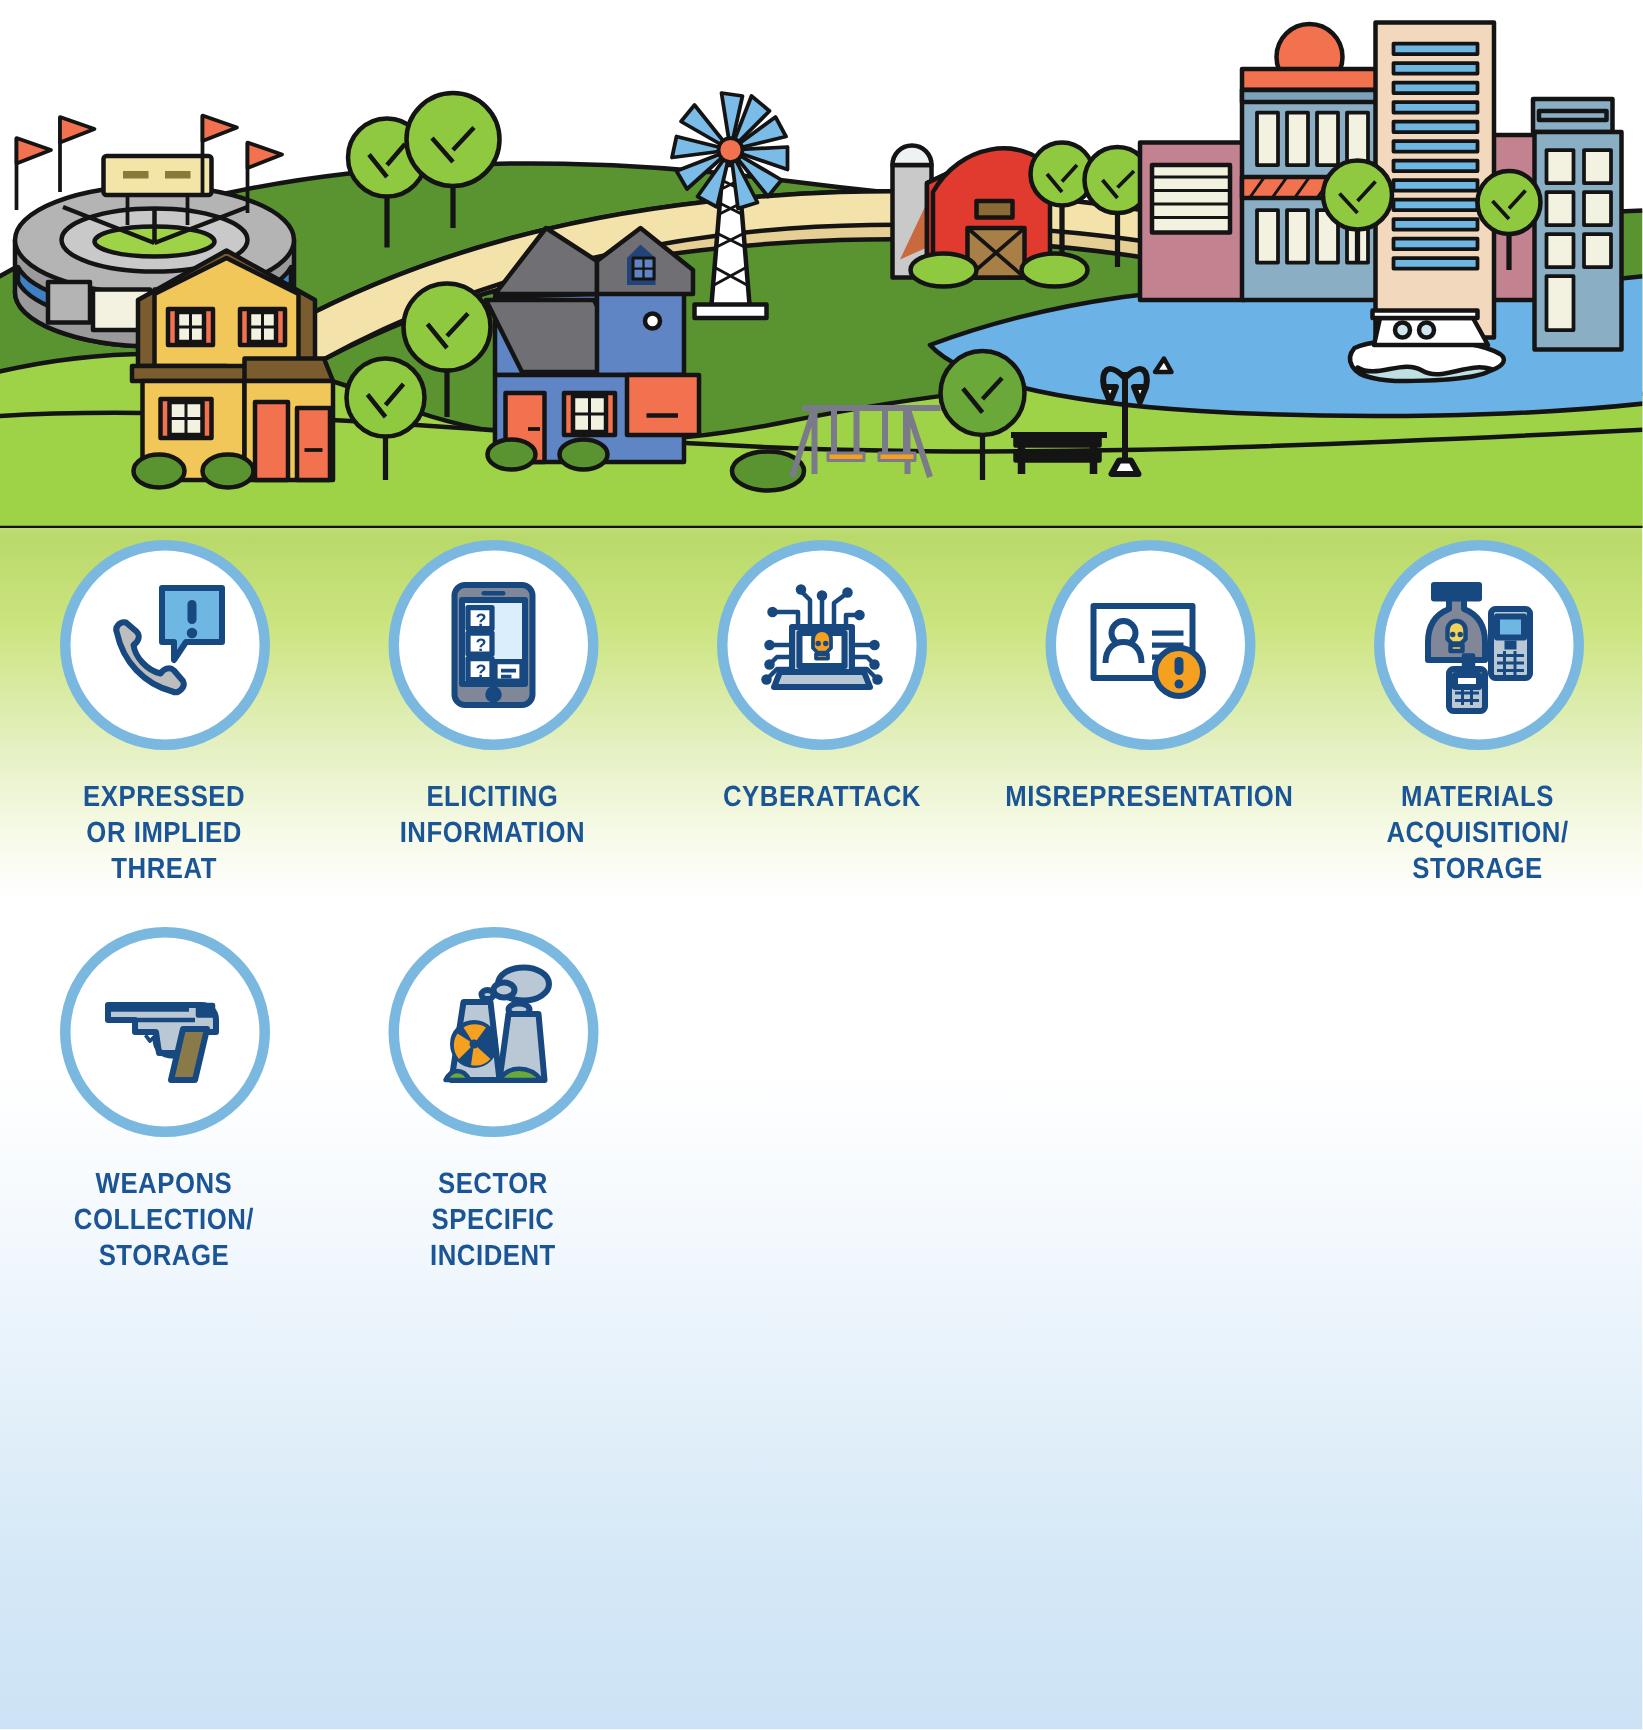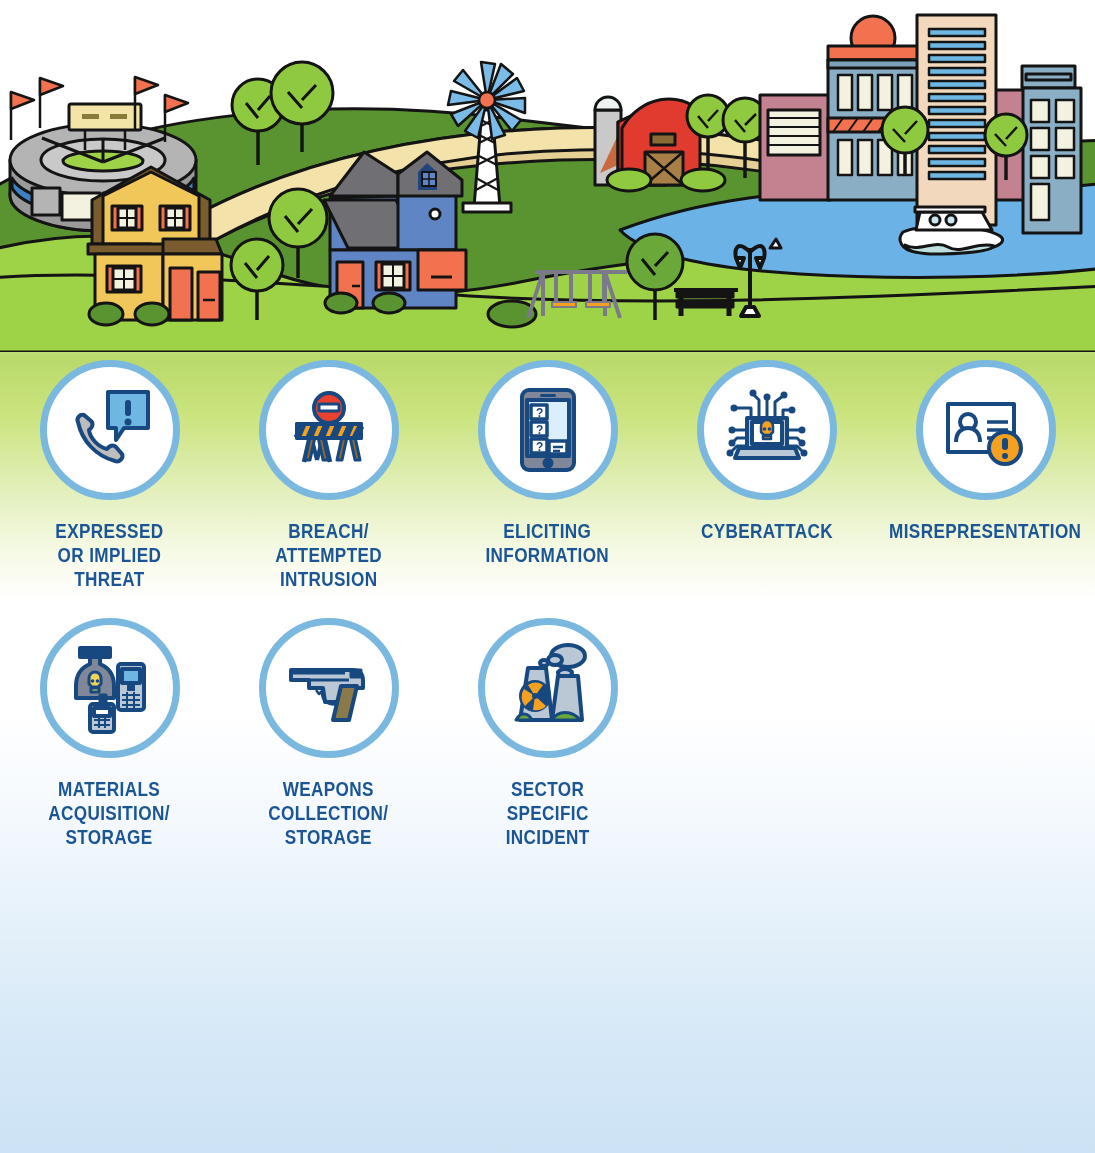--- a/index.html
+++ b/index.html
@@ -345,42 +345,20 @@
       </div>
       <div class="label">EXPRESSED
 OR IMPLIED
 THREAT</div>
     </div>
 
 
 
 
 
-    <div class="cell">
-      <div class="bubble">
-        <svg width="92" height="92" viewBox="0 0 92 92">
-          <g stroke="#17487f" stroke-width="4" stroke-linejoin="round">
-            <circle cx="46" cy="24" r="15" fill="#e8412f"></circle>
-            <rect x="36" y="20" width="20" height="7" rx="1" fill="#ffffff" stroke-width="3"></rect>
-            <path d="M28 52 L34 76 M40 52 L34 76" stroke-width="4" fill="#8a6a35"></path>
-            <path d="M27 52 L21 78 M41 52 L47 78" stroke="#17487f" stroke-width="4.5" fill="none"></path>
-            <path d="M27 53 L22 76 L27 76 L32 53 Z" fill="#8a6a35" stroke-width="3"></path>
-            <path d="M40 53 L45 76 L40 76 L35 53 Z" fill="#8a6a35" stroke-width="3"></path>
-            <path d="M59 53 L54 76 L59 76 L64 53 Z" fill="#8a6a35" stroke-width="3"></path>
-            <path d="M72 53 L77 76 L72 76 L67 53 Z" fill="#8a6a35" stroke-width="3"></path>
-            <rect x="14" y="40" width="64" height="14" fill="#f5a01e"></rect>
-            <path d="M20 40 L14 54 M32 40 L26 54 M44 40 L38 54 M56 40 L50 54 M68 40 L62 54 M78 42 L72 54" stroke="#17487f" stroke-width="7" fill="none"></path>
-            <rect x="14" y="40" width="64" height="14" fill="none"></rect>
-          </g>
-        </svg>
-      </div>
-      <div class="label">BREACH/
-ATTEMPTED
-INTRUSION</div>
-    </div>
 
 
     <div class="cell">
       <div class="bubble">
         <svg width="92" height="92" viewBox="0 0 92 92">
           <g stroke="#17487f" stroke-width="4" stroke-linejoin="round">
             <rect x="20" y="6" width="52" height="80" rx="7" fill="#7f8799"></rect>
             <rect x="25" y="16" width="42" height="56" fill="#dbeefb"></rect>
             <rect x="38" y="10" width="16" height="3" rx="1.5" fill="#17487f" stroke="none"></rect>
             <circle cx="46" cy="79" r="4" fill="#17487f" stroke-width="3"></circle>

